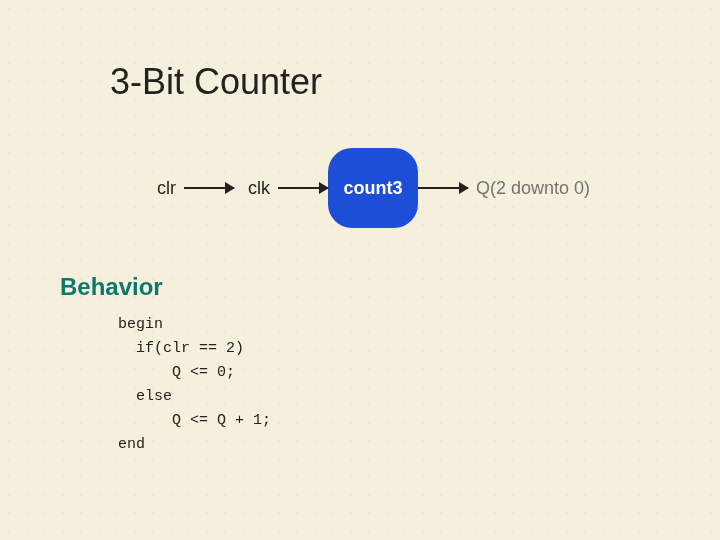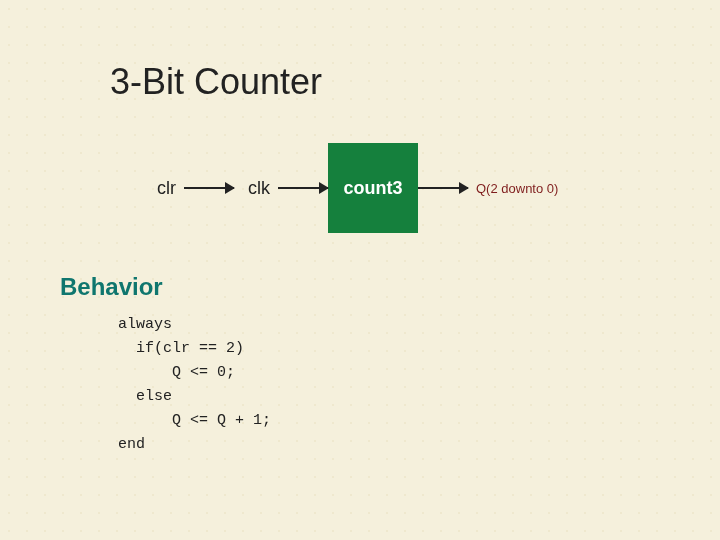--- a/index.html
+++ b/index.html
@@ -80,26 +80,27 @@
       top: -5px;
       width: 0;
       height: 0;
       border-left: 10px solid #222;
       border-top: 6px solid transparent;
       border-bottom: 6px solid transparent;
     }
 
     .block {
       width: 90px;
-      height: 90px;
-      background-color: #15803d;
+      height: 80px;
+      background-color: #1d4ed8;
       display: flex;
       align-items: center;
       justify-content: center;
       flex-shrink: 0;
+      border-radius: 24px;
     }
 
     .block-label {
       font-size: 18px;
       color: #fff;
       font-weight: bold;
     }
 
     .output-section {
       display: flex;
@@ -120,22 +121,22 @@
       right: -1px;
       top: -5px;
       width: 0;
       height: 0;
       border-left: 10px solid #222;
       border-top: 6px solid transparent;
       border-bottom: 6px solid transparent;
     }
 
     .output-label {
-      font-size: 13px;
-      color: #7f1d1d;
+      font-size: 18px;
+      color: #737373;
       margin-left: 8px;
       white-space: nowrap;
     }
 
     
     .behavior-title {
       font-size: 24px;
       color: #0f766e;
       margin-bottom: 12px;
     }
@@ -195,21 +196,21 @@
         <span class="output-label">Q(2 downto 0)</span>
       </div>
 
     </div>
   </div>
 
   <div class="behavior-section">
     <h2 class="behavior-title">Behavior</h2>
     <div class="code-block">
 
-        <div class="code-line">  always</div>
+        <div class="code-line">  begin</div>
         <div class="code-line">    if(clr == 2)</div>
         <div class="code-line">        Q &lt;= 0;</div>
         <div class="code-line">    else</div>
         <div class="code-line">        Q &lt;= Q + 1;</div>
         <div class="code-line">  end</div>
       </div>
   </div>
 
 </div>
 

